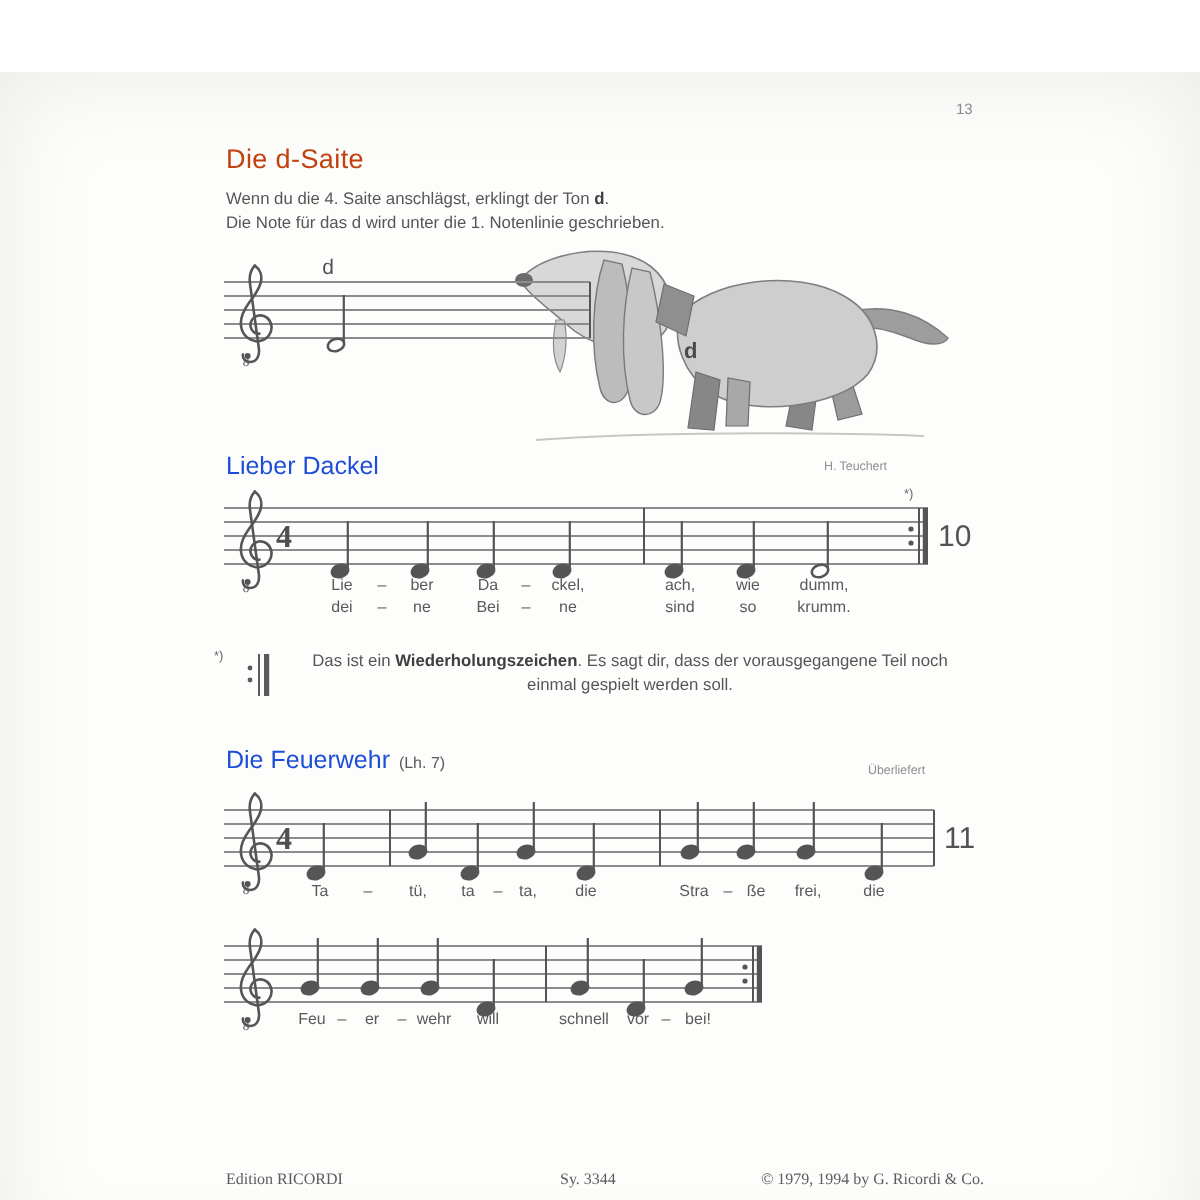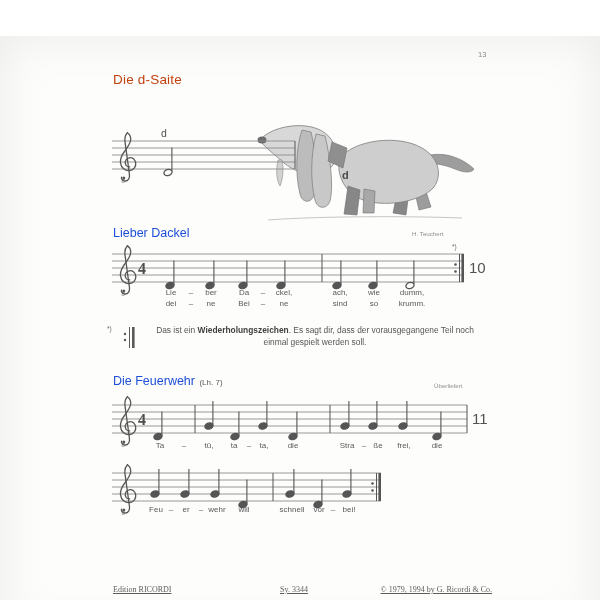--- a/index.html
+++ b/index.html
@@ -14,40 +14,44 @@
   .abs{position:absolute;}
   .pgnum{font-size:7.5px;color:#8a8a8a;}
   .title{font-size:13.5px;color:#c2410c;letter-spacing:.2px;}
   .bodytext{font-size:8.4px;line-height:11.8px;color:#565656;}
   .songtitle{font-size:12.5px;color:#1d4ed8;}
   .suffix{font-size:8px;color:#5a5a5a;}
   .credit{font-size:6.2px;color:#8f8f8f;}
   .fnmark{font-size:6.5px;color:#6a6a6a;}
   .fntext{font-size:8.4px;line-height:11.6px;color:#565656;width:340px;text-align:center;}
   .auftakt{font-size:8.2px;line-height:11.6px;color:#565656;width:372px;}
-  .footer{font-family:"Liberation Serif",serif;font-size:8px;color:#5c5c5c;text-decoration:underline;}
+  .footer{font-family:"Liberation Serif",serif;font-size:8px;color:#5c5c5c;}
   b{color:#3f3f3f;}
   
   .lyric{font-family:"Liberation Sans",sans-serif;font-size:8px;fill:#5a5a5a;text-anchor:middle;}
   .timesig{font-family:"Liberation Serif",serif;font-size:16px;font-weight:bold;fill:#4f4f4f;text-anchor:middle;}
   .piece-num{font-family:"Liberation Sans",sans-serif;font-size:15px;fill:#525252;}
   .mus8{font-family:"Liberation Serif",serif;font-size:6.5px;fill:#555;text-anchor:middle;}
   .notelabel{font-family:"Liberation Sans",sans-serif;font-size:10.5px;fill:#515151;text-anchor:middle;}
   .fn-star{font-family:"Liberation Sans",sans-serif;font-size:6.5px;fill:#6a6a6a;}
   .doglabel{font-family:"Liberation Sans",sans-serif;font-size:11px;fill:#4a4a4a;font-weight:bold;}
 </style>
 </head>
 <body>
 
 <div id="page">
 
   <span class="abs pgnum" style="left:478px;top:14px;">13</span>
 
   <div class="abs title" style="left:113px;top:36px;">Die d-Saite</div>
 
+  <div class="abs bodytext" style="left:113px;top:58px;">
+    <span><span>Wenn du die 4. Saite anschlägst, erklingt der Ton </span><b>d</b><span>.</span></span><br>
+    <span>Die Note für das d wird unter die 1. Notenlinie geschrieben.</span>
+  </div>
 
   <svg class="abs" style="left:250px;top:80px;" width="230" height="115" viewBox="0 0 230 115">
     <path d="M18 104 C70 100 160 100 212 102" stroke="#c6c6c4" stroke-width="1" fill="none"></path>
     <path d="M175 40 C195 35 212 42 224 53 C222 57 214 57 205 53 C193 48 182 47 174 47 Z" fill="#9d9d9d" stroke="#7e7e7e" stroke-width="0.7"></path>
     <path d="M148 72 L143 97 L156 99 L159 76 Z" fill="#878787" stroke="#6e6e6e" stroke-width="0.6"></path>
     <path d="M163 68 L169 94 L181 91 L173 66 Z" fill="#9c9c9c" stroke="#6e6e6e" stroke-width="0.6"></path>
     <path d="M90 42 C104 24 148 18 172 32 C188 41 193 58 184 71 C170 88 124 93 105 80 C92 71 86 55 90 42 Z" fill="#cecece" stroke="#7e7e7e" stroke-width="0.8"></path>
     <path d="M98 70 L94 98 L107 99 L110 74 Z" fill="#878787" stroke="#6e6e6e" stroke-width="0.6"></path>
     <path d="M114 73 L113 97 L124 97 L125 75 Z" fill="#a8a8a8" stroke="#6e6e6e" stroke-width="0.6"></path>
     <path d="M10 24 C18 14 38 8 56 10 C72 12 82 20 85 32 C88 42 84 52 74 56 C60 61 44 56 33 46 C24 38 13 30 10 24 Z" fill="#d8d8d8" stroke="#7e7e7e" stroke-width="0.8"></path>

